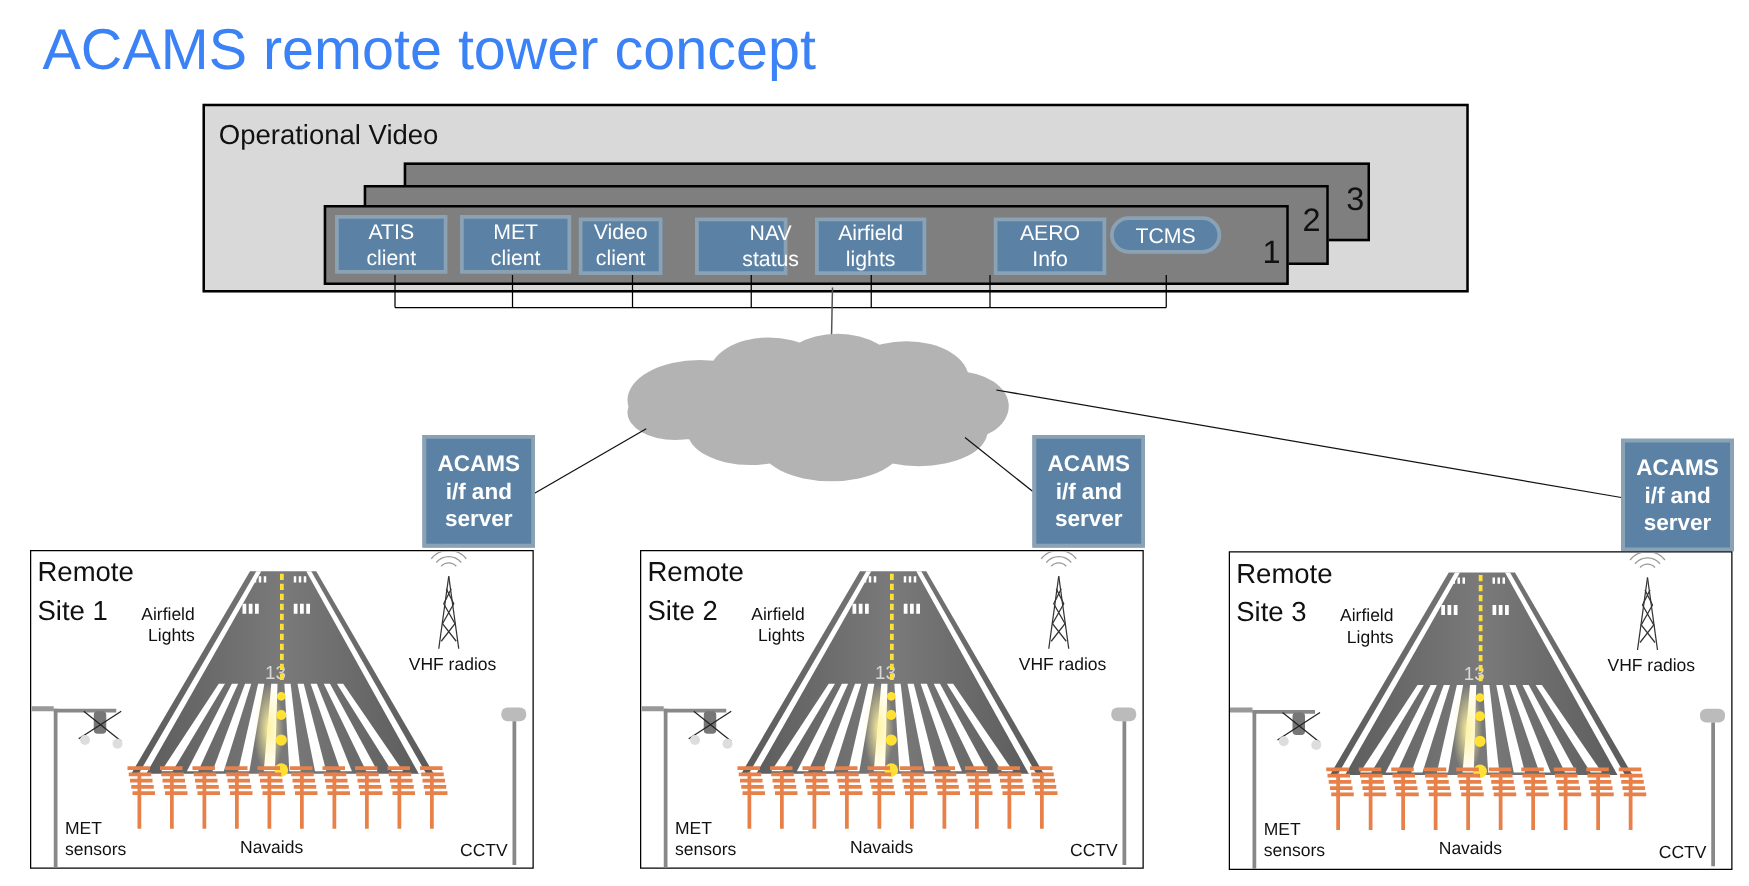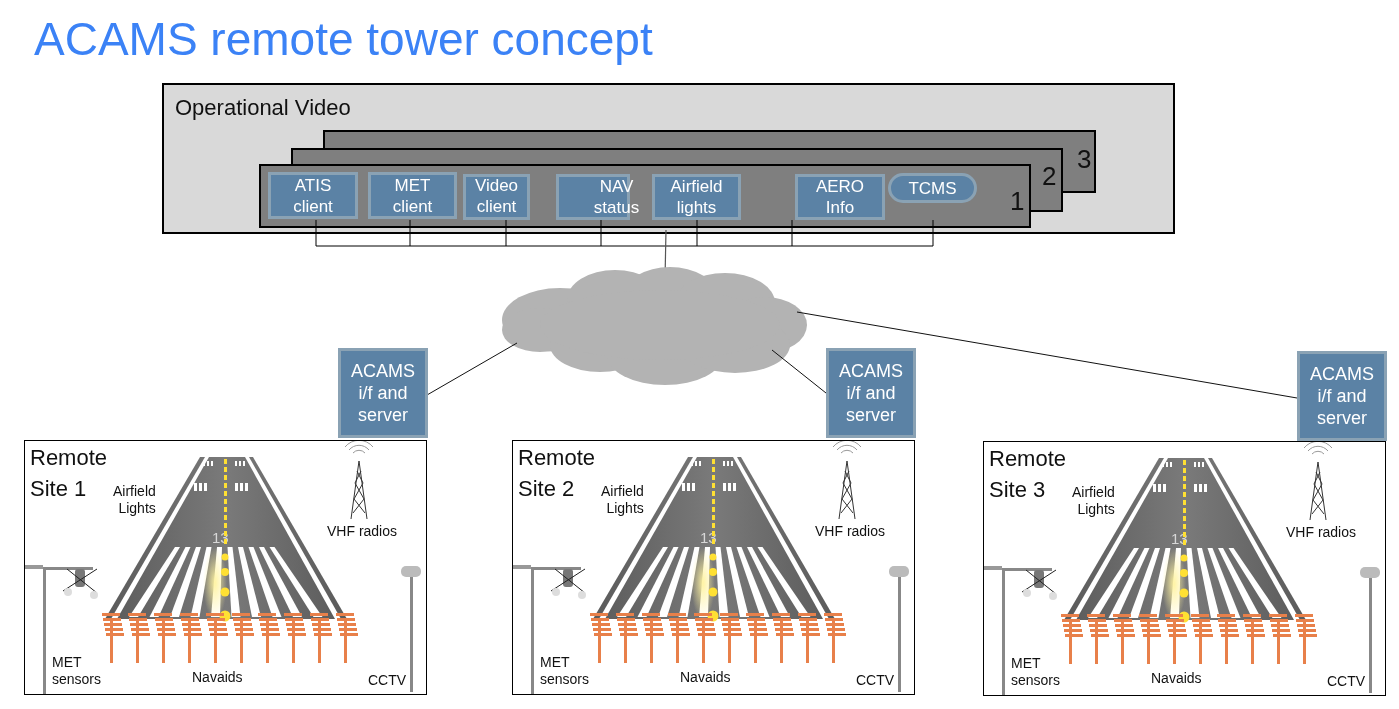--- a/index.html
+++ b/index.html
@@ -3,21 +3,21 @@
 <meta charset="utf-8">
 <style>
   html, body { margin:0; padding:0; background:#ffffff; }
   body { width:1399px; height:709px; position:relative; overflow:hidden; font-family:"Liberation Sans", sans-serif; }
   .title { position:absolute; left:34px; top:12px; font-size:46px; color:#3b82f6; letter-spacing:0px; white-space:nowrap; }
   .opcentre { position:absolute; left:162px; top:83px; width:1009px; height:147px; background:#d9d9d9; border:2px solid #000; }
   .opcentre-label { position:absolute; left:11px; top:10px; font-size:22px; color:#111; }
   .layer { position:absolute; background:#7f7f7f; border:2px solid #000; }
   .layer-num { position:absolute; font-size:26px; color:#111; }
   .module { position:absolute; background:#5b82a5; border:3px solid #8aa2b4; color:#fff; font-size:17px; line-height:21px; text-align:center; display:flex; align-items:center; justify-content:center; box-sizing:border-box; }
-  .server { position:absolute; width:90px; height:90px; background:#5b82a5; border:3px solid #8aa2b4; box-sizing:border-box; color:#fff; font-size:18px; line-height:22px; text-align:center; display:flex; align-items:center; justify-content:center; }
+  .server { position:absolute; width:90px; height:90px; background:#5b82a5; border:3px solid #8aa2b4; box-sizing:border-box; color:#fff; font-size:18px; line-height:22px; text-align:center; display:flex; align-items:center; justify-content:center;font-weight:bold; }
   .site { position:absolute; width:403px; height:255px; border:1.5px solid #000; background:#fff; box-sizing:border-box; overflow:hidden; }
   .site-name { position:absolute; left:5px; top:1px; font-size:22px; line-height:31px; color:#111; }
   .lbl { position:absolute; font-size:14px; line-height:17px; color:#111; }
   svg.wires { position:absolute; left:0; top:0; }
 </style>
 </head>
 <body>
 
 <div class="title">ACAMS remote tower concept</div>
 

